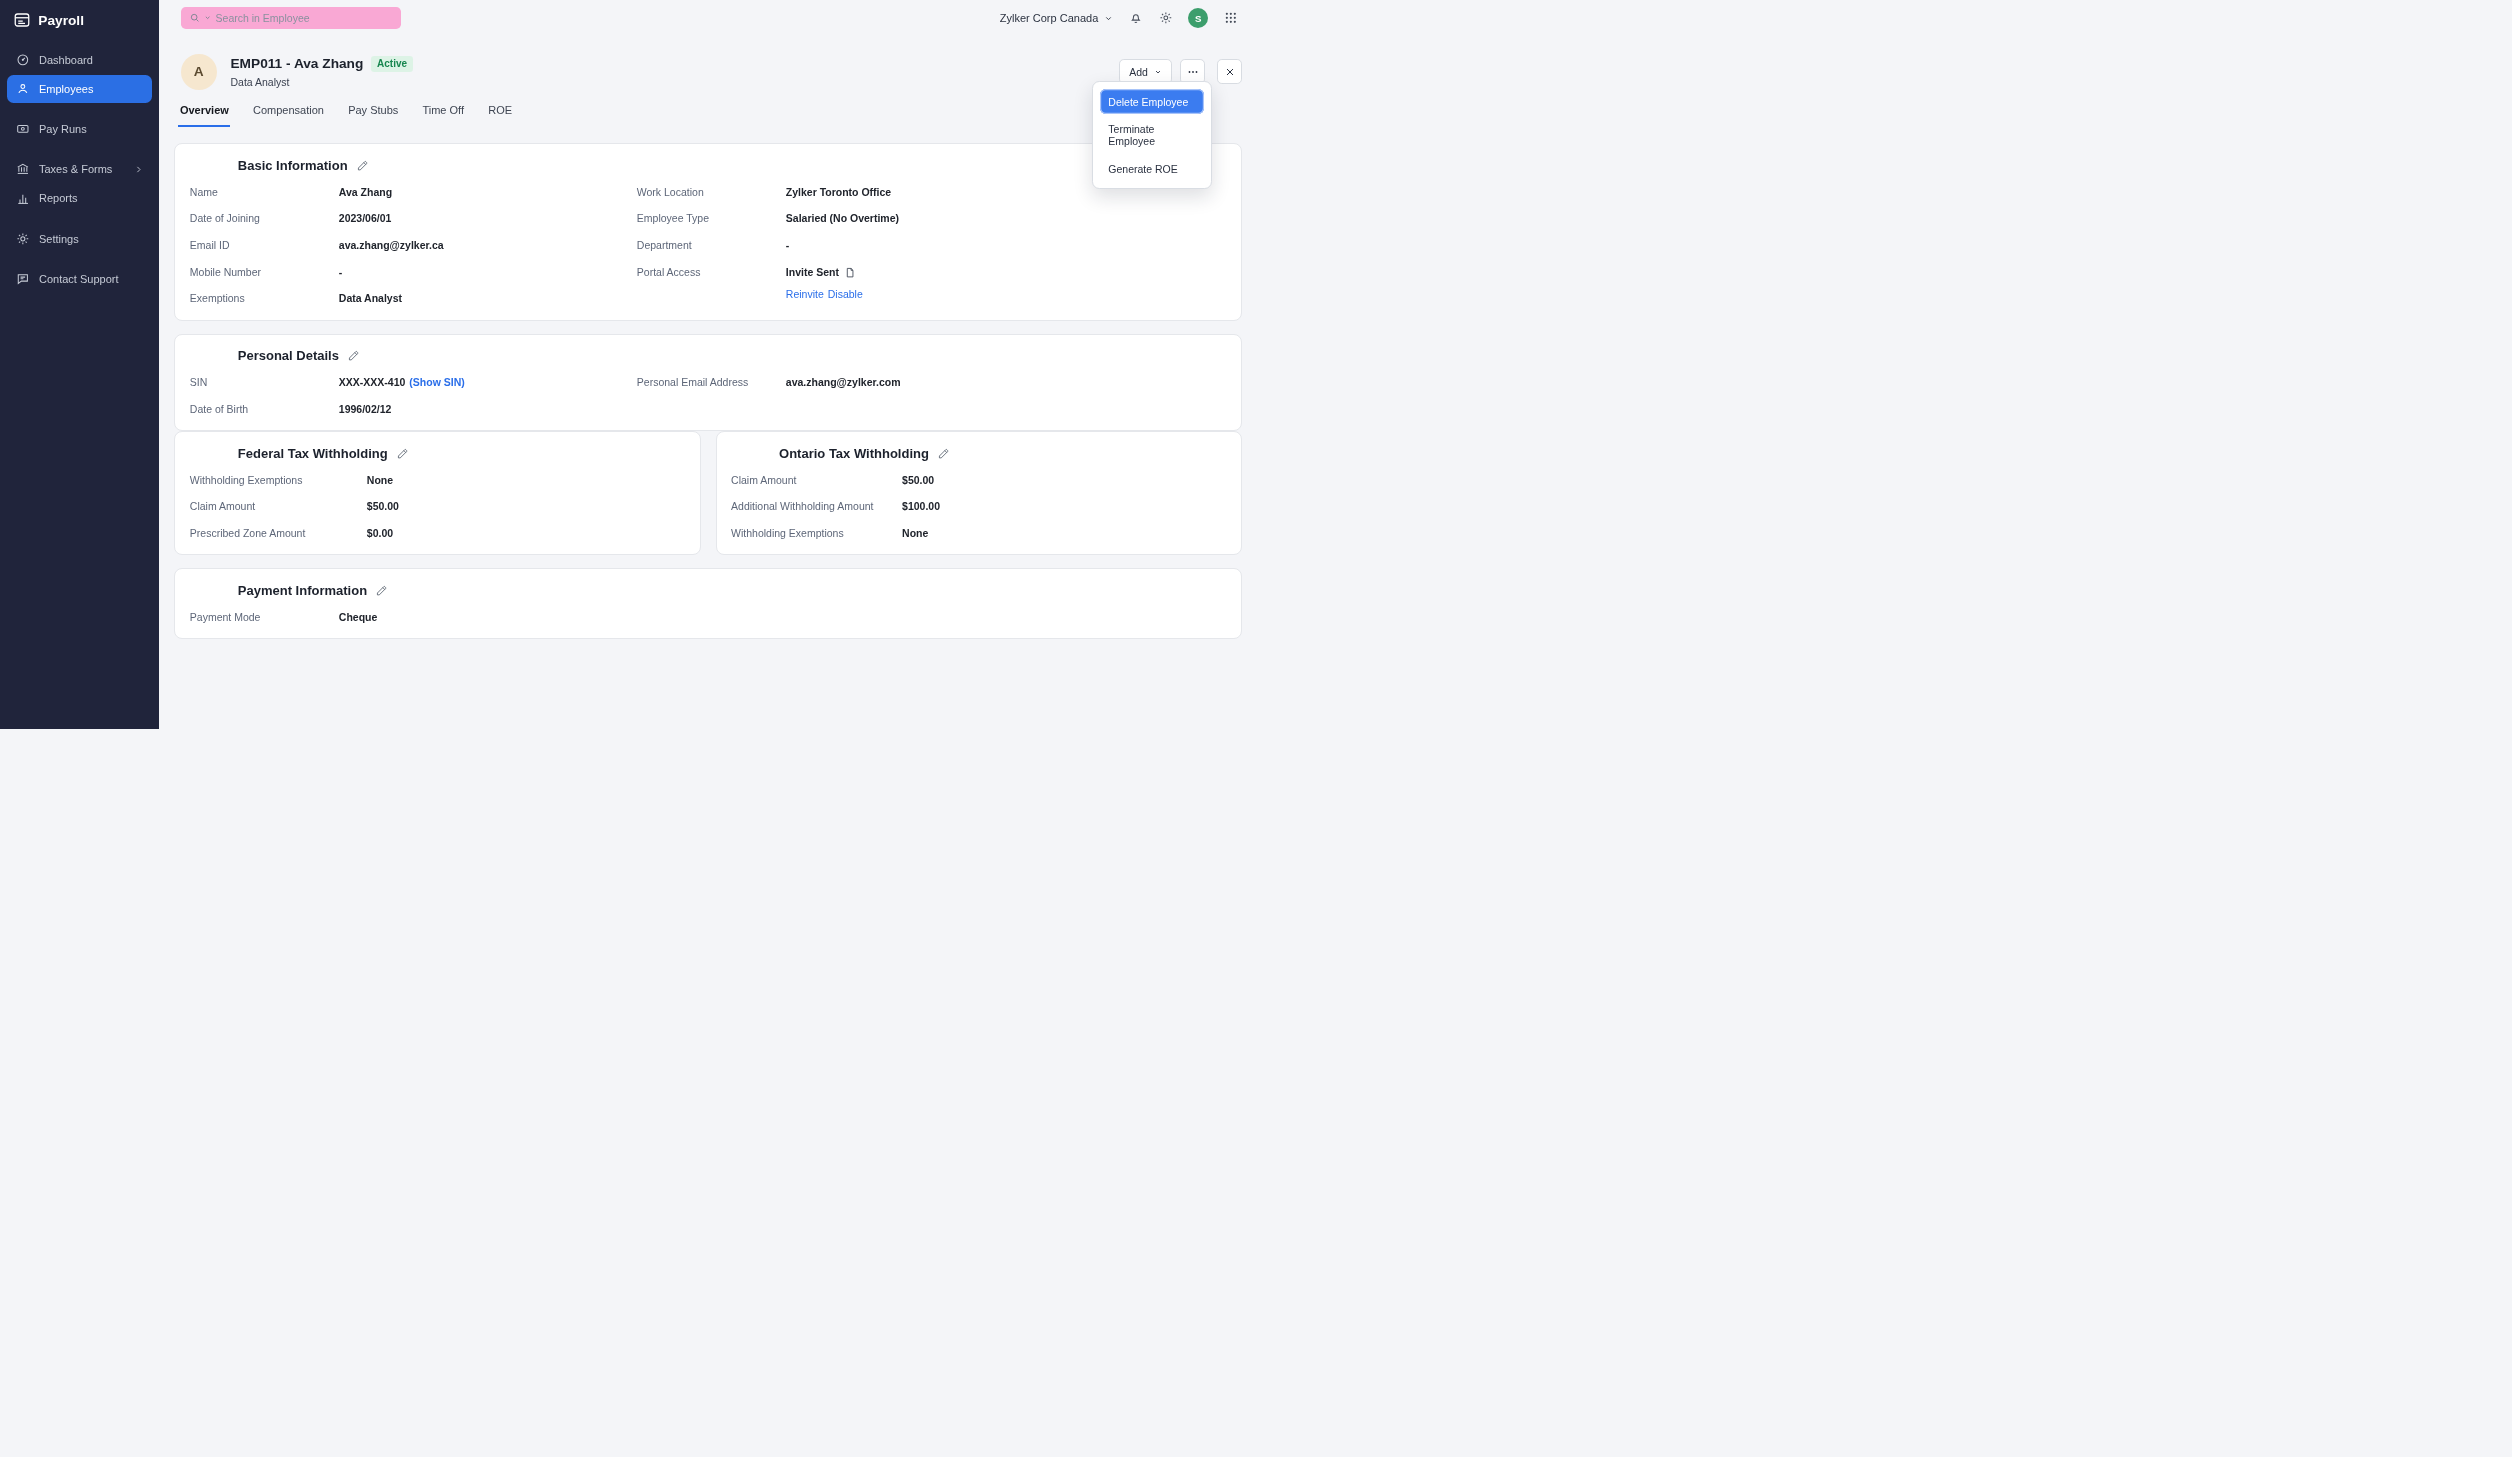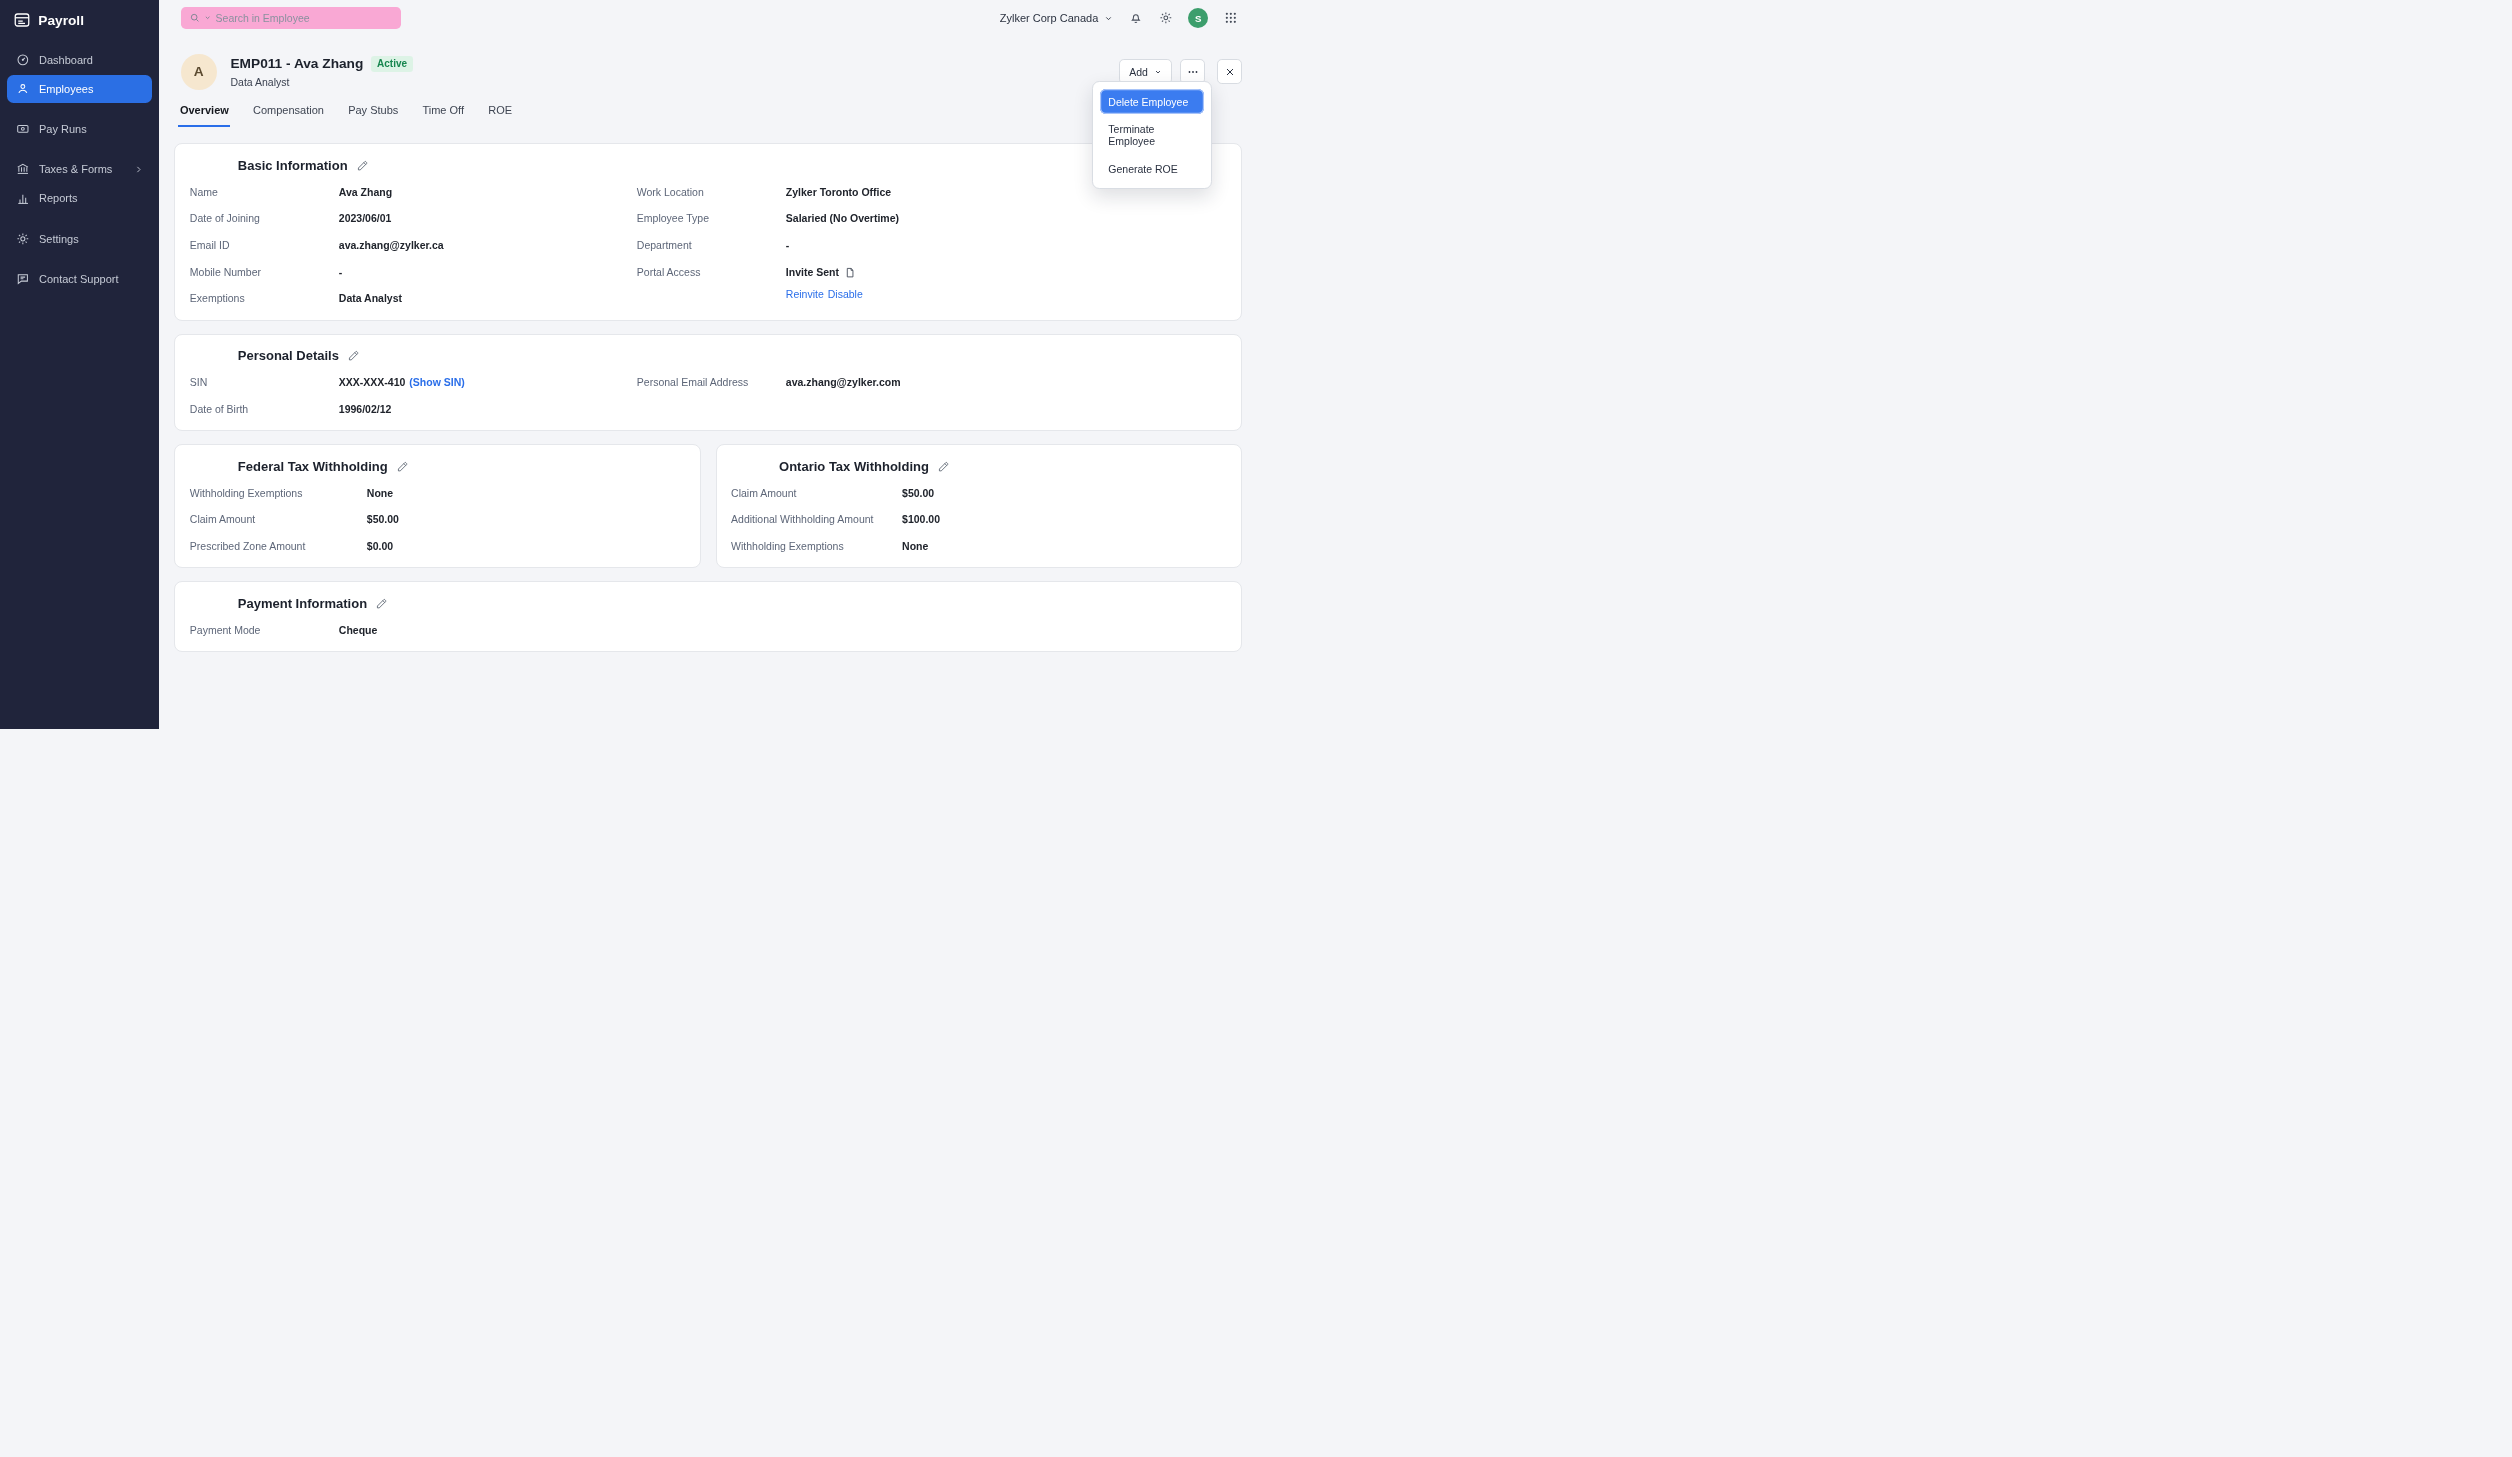--- a/index.html
+++ b/index.html
@@ -112,21 +112,21 @@
   .frow:last-child { margin-bottom: 0; }
   .flabel { width: 149px; flex: 0 0 149px; color: #5d6678; }
   .fvalue { color: #20242c; font-weight: 600; }
   .flink { color: var(--accent, #2A6EE9); margin-left: 4px; text-decoration: none; font-weight: 600; cursor: pointer; }
   .invite-line { display: flex; align-items: center; gap: 4.8px; }
   .invite-line .icon svg { width: 11.3px; height: 11.3px; color: #3a4150; }
   .portal-links { margin-top: 7.3px; display: flex; gap: 4px; }
   .portal-links a { color: var(--accent, #2A6EE9); font-size: 10.5px; text-decoration: none; font-weight: 400; cursor: pointer; }
   .addr-line { color: #20242c; font-weight: 600; }
 
-  .tax-row { display: flex; gap: 14.5px; margin-top: 13px; }
+  .tax-row { display: flex; gap: 14.5px; }
   .tax-row .card { flex: 1; margin-top: 0; }
   .card-federal .flabel { width: 177px; flex-basis: 177px; }
   .card-ontario .flabel { width: 171px; flex-basis: 171px; }
   .single-col { margin-top: 12px; }
 </style>
 </head>
 <body>
 
 <aside class="sidebar">
   <div class="logo-row">

